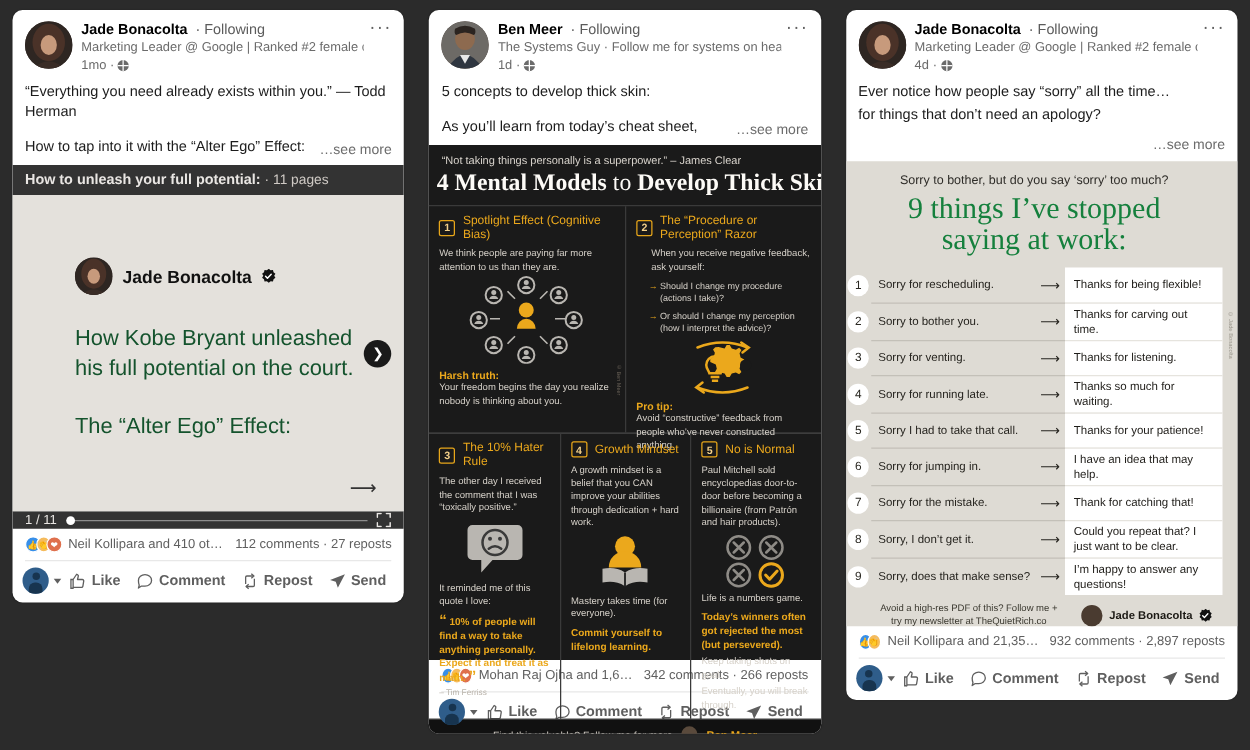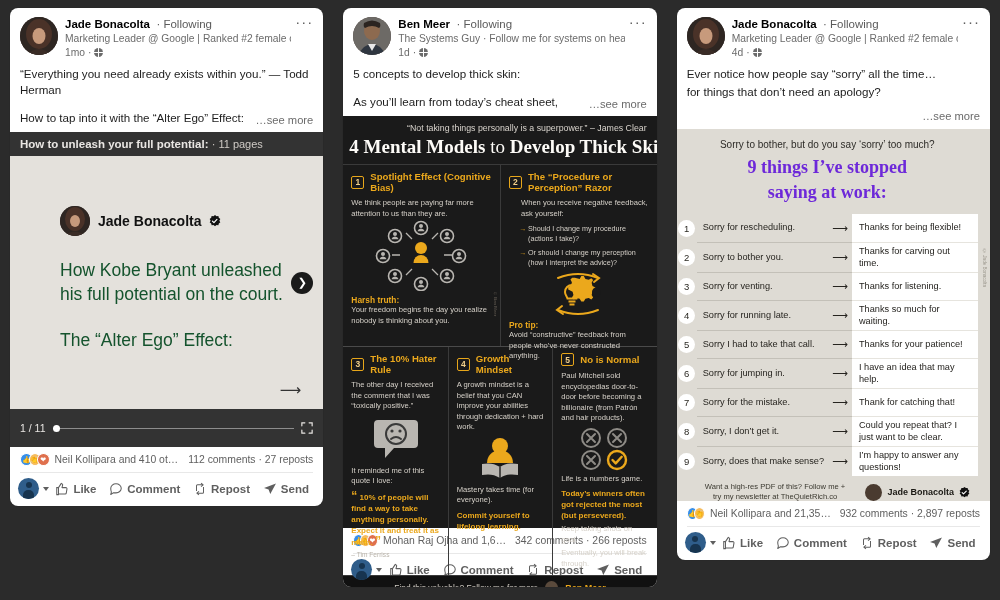--- a/index.html
+++ b/index.html
@@ -64,21 +64,21 @@
   .verify { width: 12px; height: 12px; display: inline-block; }
   .doc-headline { margin: 22px 0 17px 28px; font-size: 17.5px; line-height: 24px; color: #14532d; }
   .doc-headline .two { margin-top: 22px; display: block; }
   .next-btn {
     position: absolute; right: 10px; top: 50%; transform: translateY(-50%);
     width: 22px; height: 22px; border-radius: 50%; background: #1a1a1a;
     color: #fff; font-size: 11px; display: flex; align-items: center; justify-content: center;
     cursor: pointer;
   }
   .arrow-hint { position: absolute; right: 22px; bottom: 10px; color: #333; font-size: 15px; }
-  .carousel-bar { background: #333333; display: flex; align-items: center; gap: 7px; padding: 13px 10px; }
+  .carousel-bar { background: #333333; display: flex; align-items: center; gap: 7px; padding: 1px 10px; }
   .carousel-count { color: #e9e6e3; font-size: 10.5px; flex: 0 0 auto; }
   .track { flex: 1 1 auto; height: 1px; background: #8d8d8d; position: relative; }
   .track .knob { position: absolute; left: 0; top: -3px; width: 7px; height: 7px; border-radius: 50%; background: #fff; }
   .expand { width: 12px; height: 12px; flex: 0 0 auto; }
 
   
   .engage { padding: 6px 10px 0 10px; display: flex; align-items: center; }
   .reactions { display: flex; align-items: center; gap: 0; flex: 1 1 auto; min-width: 0; }
   .rx { width: 13px; height: 13px; border-radius: 50%; border: 1.2px solid #fff; margin-right: -4px;
         display: flex; align-items: center; justify-content: center; font-size: 7px; color: #fff; }
@@ -94,56 +94,56 @@
   .me-av::before { content:""; position:absolute; left:7.5px; top:4px; width:6px; height:6px; border-radius:50%; background:#17344f; }
   .caret { width: 0; height: 0; border-left: 3.5px solid transparent; border-right: 3.5px solid transparent;
            border-top: 4.5px solid #5f5f5f; margin-left: 4px; flex: 0 0 auto; }
   .act { display: flex; align-items: center; gap: 4px; flex: 1 1 auto; justify-content: center; cursor: pointer; }
   .act span.lbl { font-size: 11.5px; color: #5f5f5f; font-weight: bold; }
   .act svg { flex: 0 0 auto; }
 
   
   .info { background: #1a1a1a; color: #e8e4de; height: 412px; display: flex; flex-direction: column;
           font-family: "Liberation Sans", sans-serif; position: relative; }
-  .info-quote { text-align: right; font-size: 8.8px; color: #d9d4cd; padding: 7px 10px 0 10px; }
+  .info-quote { text-align: left; font-size: 8.8px; color: #d9d4cd; padding: 7px 10px 0 10px; }
   .info-title { text-align: center; font-family: "Liberation Serif", serif; font-size: 19px;
                 color: #fdfbf7; padding: 3px 6px 6px 6px; white-space: nowrap; }
   .info-title b { font-weight: bold; }
   .info-title .light { font-weight: normal; }
   .row-top { display: flex; flex: 0 0 auto; height: 182px; border-top: 1px solid #3a3a3a; }
   .row-bot { display: flex; flex: 1 1 auto; border-top: 1px solid #4a4a4a; }
   .cell { padding: 6px 8px; position: relative; }
   .cell + .cell { border-left: 1px solid #3a3a3a; }
   .row-top .cell { width: 50%; }
   .row-bot .cell { width: 33.334%; }
   .num { width: 13px; height: 13px; border: 1px solid #e7a61a; color: #f3d08a; font-size: 8.5px;
          display: inline-flex; align-items: center; justify-content: center; border-radius: 2px;
          flex: 0 0 auto; font-weight: bold; }
   .cell-head { display: flex; align-items: center; gap: 6px; margin-bottom: 5px; }
-  .cell-head .ttl { color: #eba81c; font-size: 9.6px; font-weight: bold; }
+  .cell-head .ttl { color: #eba81c; font-size: 9.6px; font-weight: normal; }
   .cell p { font-size: 7.6px; line-height: 10.5px; color: #d6d1c9; }
   .bullets { margin: 5px 0 0 10px; }
   .bullets li { list-style: none; font-size: 7.2px; line-height: 10px; color: #d6d1c9; margin-bottom: 4px; position: relative; padding-left: 9px; }
   .bullets li::before { content: "\2192"; position: absolute; left: 0; color: #eba81c; }
   .kicker { color: #eba81c; font-size: 8.4px; font-weight: bold; margin-top: 4px; }
   .art { display: flex; align-items: center; justify-content: center; }
   .blockquote { margin-top: 4px; font-size: 8px; line-height: 11px; color: #eba81c; font-weight: bold; }
   .bq-mark { color: #eba81c; font-weight: bold; font-size: 12px; }
   .cite { font-size: 6.6px; color: #b9b3aa; margin-top: 3px; }
   .info-foot { background: #111; display: flex; align-items: center; justify-content: center; gap: 7px;
                padding: 5px 0; font-size: 8.4px; color: #cfcac2; border-top: 1px solid #3a3a3a; }
   .info-foot .bm { color: #eba81c; font-weight: bold; font-size: 9px; }
   .foot-av { width: 13px; height: 13px; border-radius: 50%; background: #5a4a3c; }
   .watermark { position: absolute; writing-mode: vertical-rl; font-size: 4.4px; color: #6a6258; }
 
   
   .sorry { background: #dedbd4; height: 372px; padding: 10px 12px 8px 0; position: relative; display: flex; flex-direction: column; }
   .sorry-sub { text-align: center; font-size: 10px; color: #2e2c28; }
-  .sorry-title { text-align: center; font-family: "Liberation Serif", serif; font-weight: bold;
-                 font-size: 18px; line-height: 25px; color: #6d28d9; margin-top: 5px; }
+  .sorry-title { text-align: center; font-family: "Liberation Serif", serif; font-weight: normal;
+                 font-size: 24px; line-height: 25px; color: #15803d; margin-top: 5px; }
   .tbl { margin-top: 9px; flex: 1 1 auto; }
   .trow { display: flex; align-items: stretch; min-height: 28px; }
   .trow + .trow .tleft { border-top: 1px solid #c3c0b8; }
   .tnum { width: 20px; flex: 0 0 20px; display: flex; align-items: center; justify-content: center; }
   .tnum i { width: 17px; height: 17px; border-radius: 50%; background: #fff; color: #2a2822;
             font-style: normal; font-size: 9.5px; display: flex; align-items: center; justify-content: center; }
   .tleft { flex: 1 1 auto; display: flex; align-items: center; justify-content: space-between;
            padding: 3px 4px 3px 6px; gap: 4px; }
   .tleft span.txt { font-size: 9.2px; color: #26241f; line-height: 11.5px; }
   .tarrow { font-size: 11px; color: #26241f; flex: 0 0 auto; }
@@ -694,21 +694,21 @@
                 <span class="tarrow">⟶</span>
               </div>
             <div class="tright">
                 <span>I’m happy to answer any questions!</span>
               </div>
           </div>
         </div>
 
         <div class="sorry-foot">
           <div class="cta">
-            <span>Want a high-res PDF of this? Follow me +</span><br>
+            <span>Avoid a high-res PDF of this? Follow me +</span><br>
             <b>try my newsletter at TheQuietRich.co</b>
           </div>
           <div class="sig">
             <span class="sav"></span>
             <span class="snm">Jade Bonacolta</span>
             <svg width="11" height="11" viewBox="0 0 16 16">
               <path d="M8 0l2 1.6 2.5-.3.6 2.5 2 1.5-1.3 2.2 1.3 2.2-2 1.5-.6 2.5-2.5-.3L8 15l-2-1.6-2.5.3-.6-2.5-2-1.5L2.2 7.5.9 5.3l2-1.5.6-2.5L6 1.6z" fill="#111"></path>
               <path d="M4.6 8.1l2 2 4-4.2" stroke="#fff" stroke-width="1.6" fill="none" stroke-linecap="round" stroke-linejoin="round"></path>
             </svg>
           </div>

